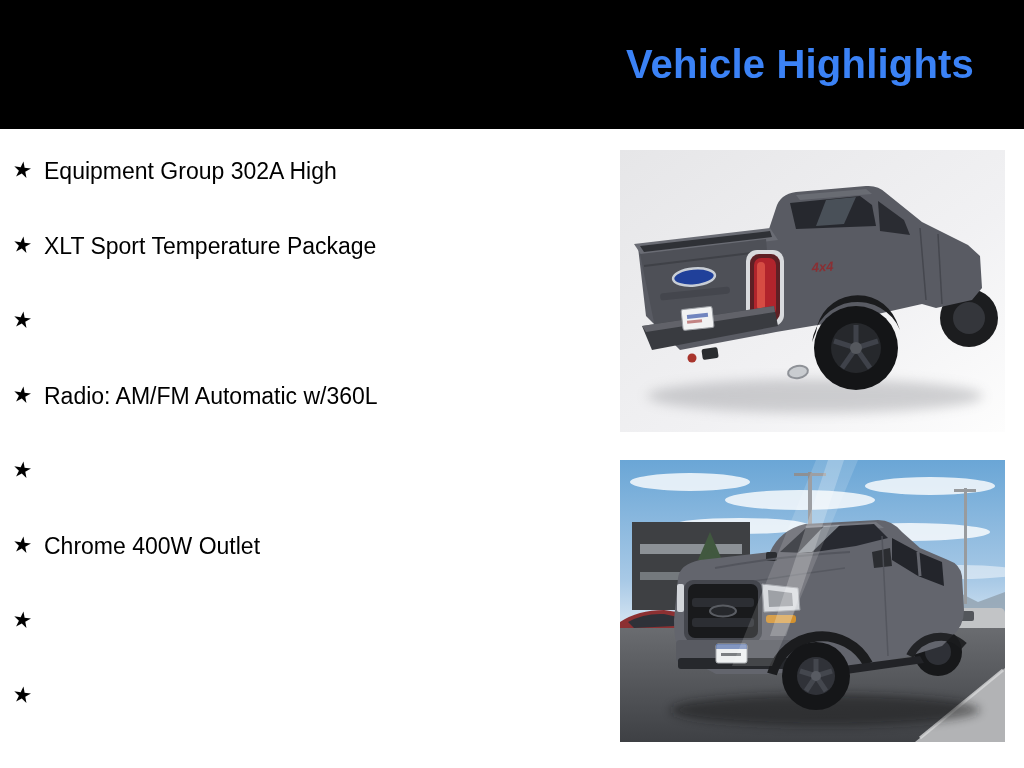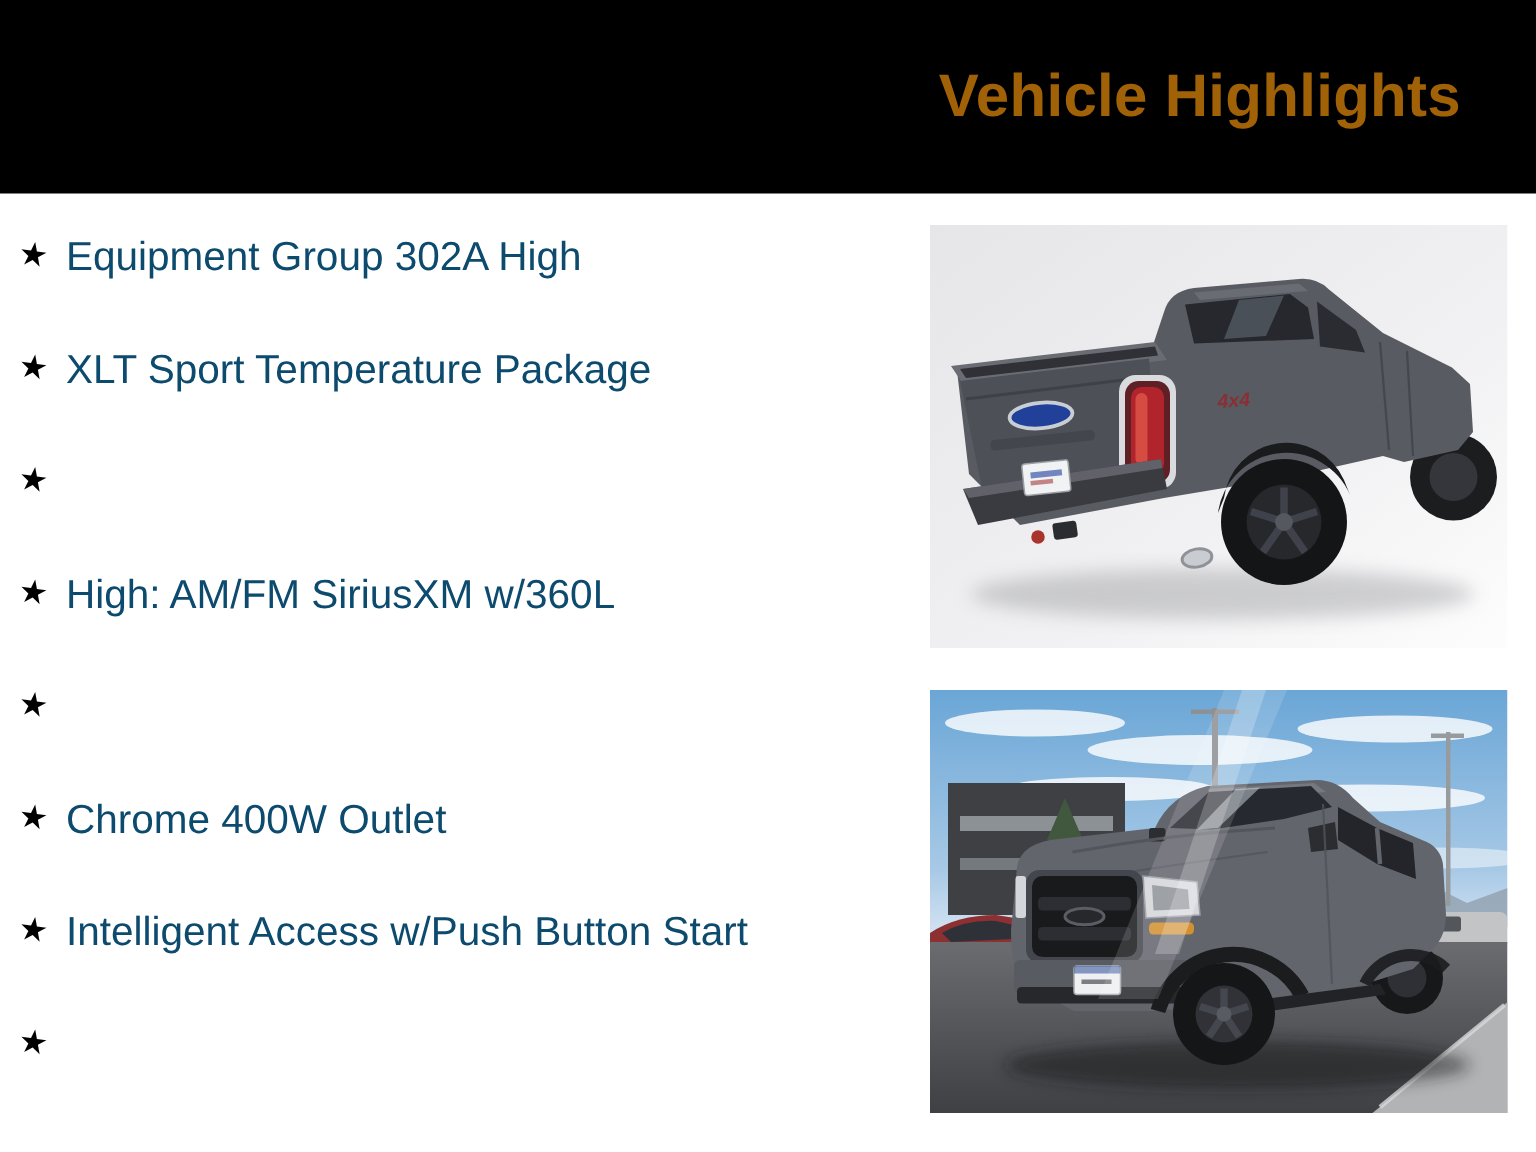--- a/index.html
+++ b/index.html
@@ -1,27 +1,27 @@
 <!DOCTYPE html>
 <html><head>
 <meta charset="utf-8">
 <style>
   html,body{margin:0;padding:0;background:#fff;}
   .slide{position:relative;width:1024px;height:768px;background:#ffffff;overflow:hidden;
          font-family:"Liberation Sans","DejaVu Sans",sans-serif;}
   .header{position:absolute;left:0;top:0;width:1024px;height:129px;background:#000000;
           display:flex;align-items:center;justify-content:flex-end;box-sizing:border-box;
           padding-right:50px;}
-  .title{color:#a16207;font-size:40px;font-weight:bold;letter-spacing:0.2px;}
+  .title{color:#3b82f6;font-size:40px;font-weight:bold;letter-spacing:0.2px;}
   .highlights{position:absolute;left:12px;top:153px;width:560px;margin:0;padding:0;
               list-style:none;display:flex;flex-direction:column;gap:39px;}
   .item{display:flex;align-items:flex-start;}
   .star{flex:0 0 32px;width:32px;font-size:22px;line-height:36px;color:#000;
         display:inline-block;transform:rotate(8deg);transform-origin:50% 55%;}
-  .itext{font-size:27px;line-height:36px;color:#0c4a6e;white-space:pre-line;}
+  .itext{font-size:23px;line-height:36px;color:#000000;white-space:pre-line;}
   .photo{position:absolute;left:620px;width:385px;height:282px;}
   .photo svg{display:block;width:100%;height:100%;}
   #photo-rear{top:150px;}
   #photo-front{top:460px;}
 </style>
 </head>
 <body>
 
 <div class="slide">
 
@@ -36,32 +36,31 @@
     </li>
     <li class="item">
       <span class="star">★</span>
       <span class="itext">XLT Sport Temperature Package</span>
     </li>
     <li class="item">
       <span class="star">★</span>
     </li>
     <li class="item">
       <span class="star">★</span>
-      <span class="itext">High: AM/FM SiriusXM w/360L</span>
+      <span class="itext">Radio: AM/FM Automatic w/360L</span>
     </li>
     <li class="item">
       <span class="star">★</span>
     </li>
     <li class="item">
       <span class="star">★</span>
       <span class="itext">Chrome 400W Outlet</span>
     </li>
     <li class="item">
       <span class="star">★</span>
-      <span class="itext">Intelligent Access w/Push Button Start</span>
     </li>
     <li class="item">
       <span class="star">★</span>
     </li>
   </ul>
 
   <div class="photo" id="photo-rear">
     <svg viewBox="0 0 385 282" xmlns="http://www.w3.org/2000/svg">
       <defs>
         <linearGradient id="studioBg" x1="0" y1="0" x2="1" y2="1">

